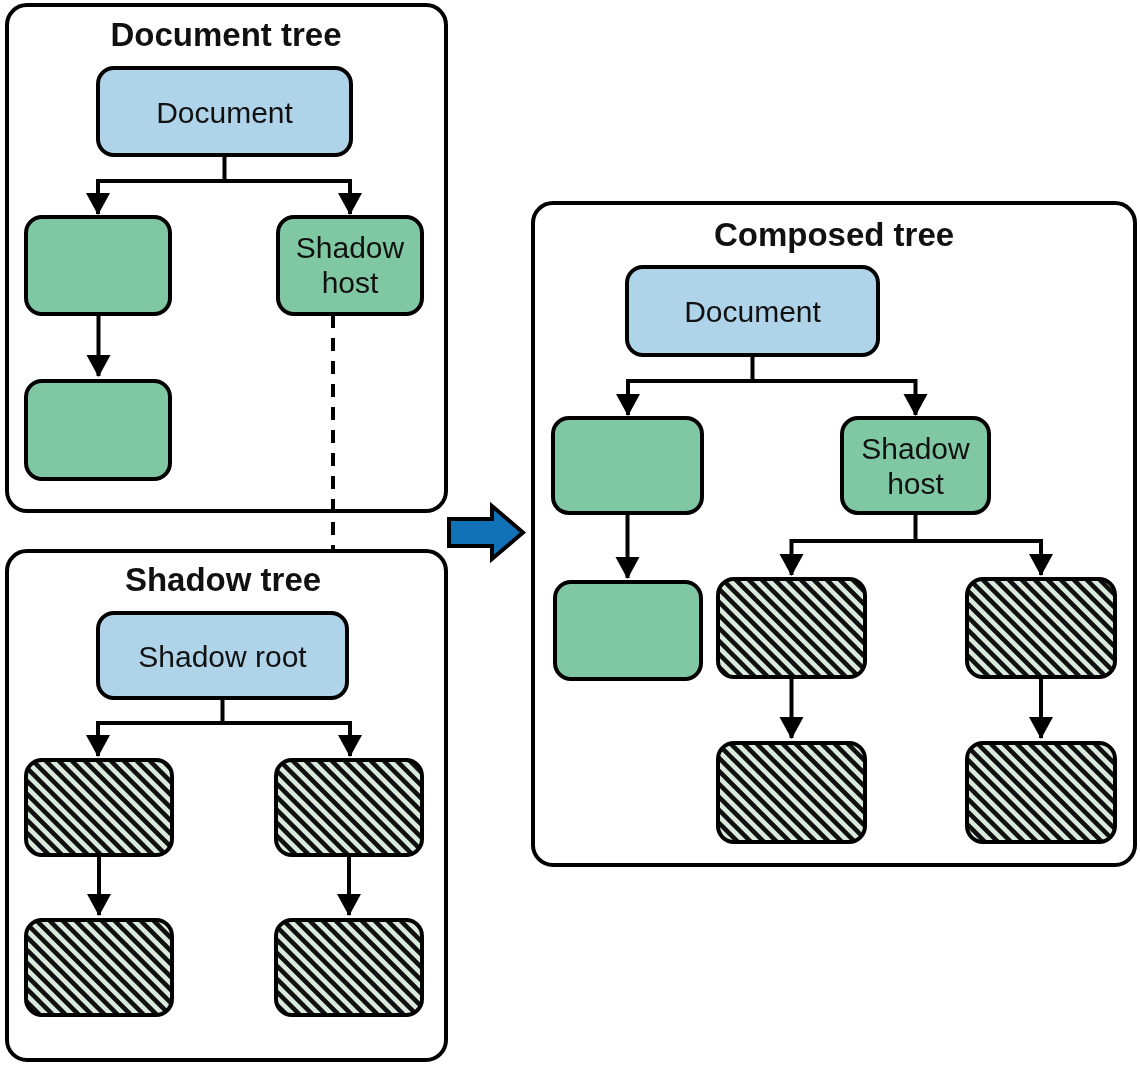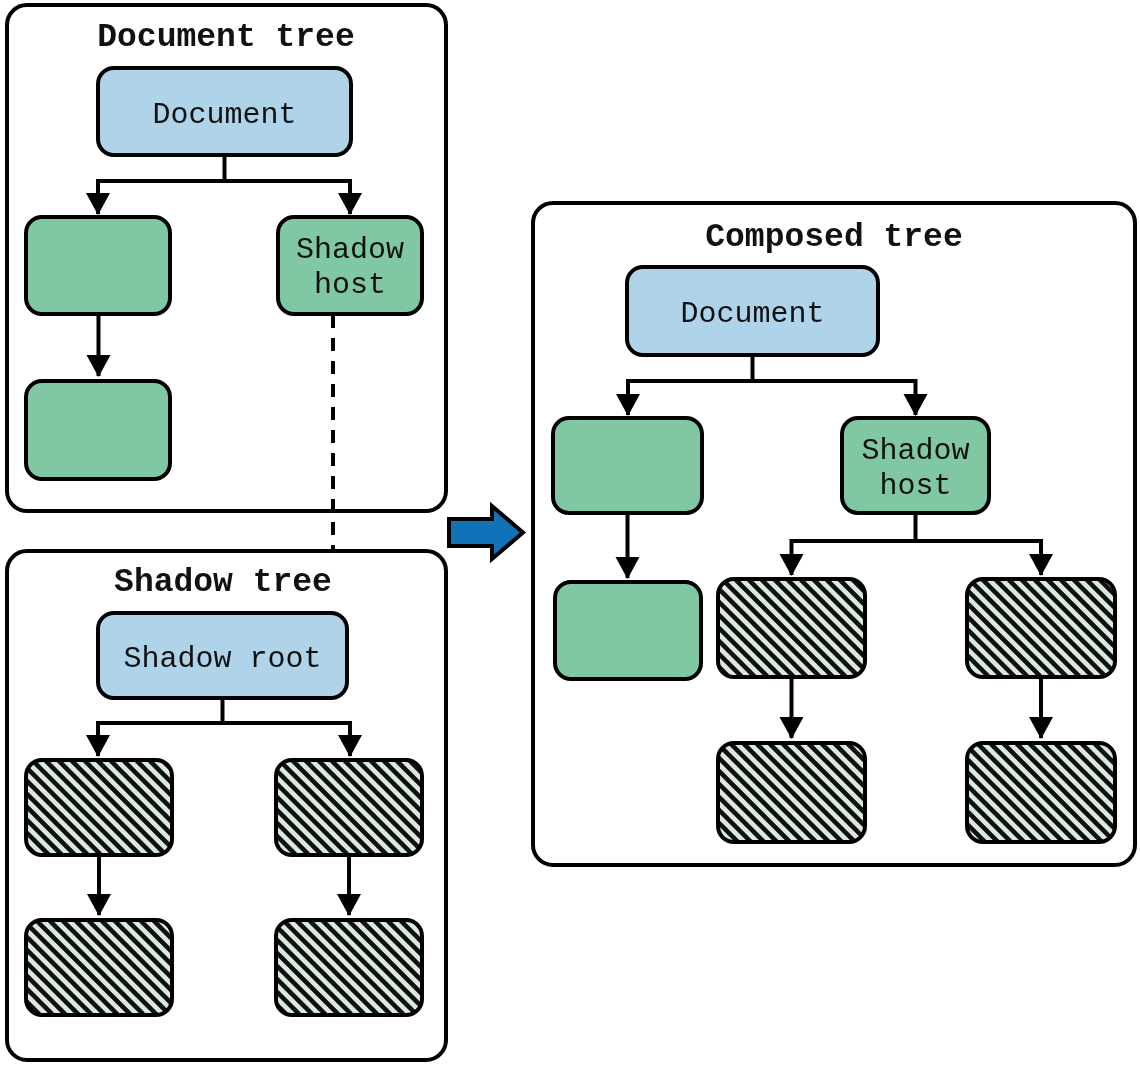--- a/index.html
+++ b/index.html
@@ -1,21 +1,21 @@
 <!DOCTYPE html>
 <html><head>
 <meta charset="utf-8">
 <style>
   html, body { margin: 0; padding: 0; background: #ffffff; }
   #stage {
     position: relative;
     width: 1140px;
     height: 1067px;
     background: #ffffff;
-    font-family: Liberation Mono, monospace;
+    font-family: Liberation Sans, sans-serif;
   }
   svg { display: block; }
   .panel {
     fill: #ffffff;
     stroke: #000000;
     stroke-width: 4;
   }
   .node {
     stroke: #000000;
     stroke-width: 4;

